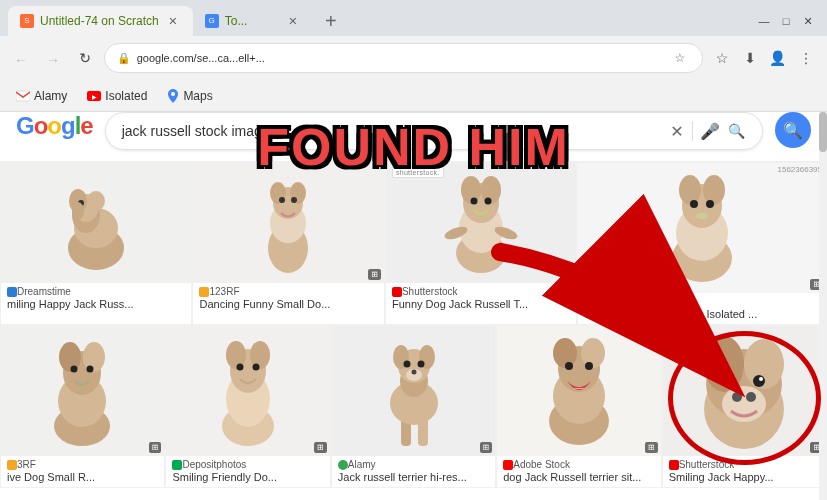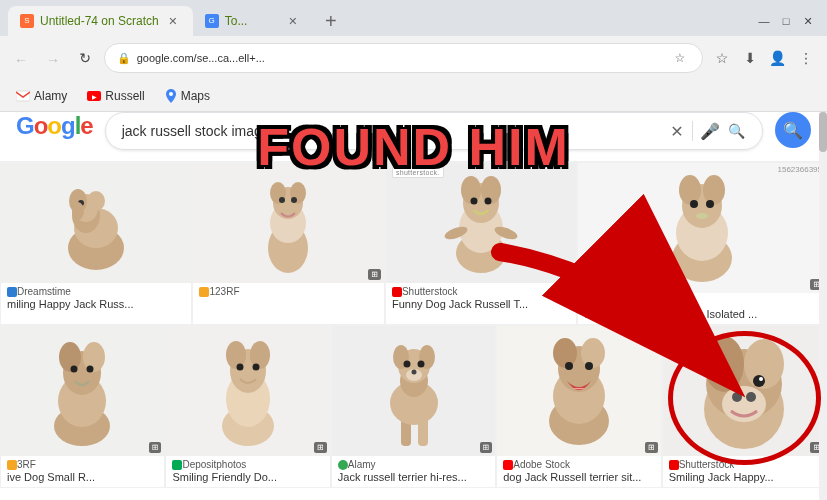--- a/index.html
+++ b/index.html
@@ -503,21 +503,21 @@
   <div class="bookmarks-bar">
     <div class="bookmark-item">
       <svg width="14" height="14" viewBox="0 0 14 14">
           <rect width="14" height="10" y="2" rx="1" fill="#fff" stroke="#ddd"></rect>
           <path d="M0 3 L7 8 L14 3" stroke="#ea4335" fill="none" stroke-width="1.5"></path>
         </svg>
       <span>Alamy</span>
     </div>
     <div class="bookmark-item">
       <span class="youtube-icon"></span>
-      <span>Russell</span>
+      <span>Isolated</span>
     </div>
     <div class="bookmark-item">
       <svg width="12" height="14" viewBox="0 0 12 14">
           <path d="M6 0C3.24 0 1 2.24 1 5c0 3.75 5 9 5 9s5-5.25 5-9c0-2.76-2.24-5-5-5z" fill="#4285f4"></path>
           <circle cx="6" cy="5" r="2" fill="white"></circle>
         </svg>
       <span>Maps</span>
     </div>
   </div>
 
@@ -577,20 +577,21 @@
             <circle cx="43" cy="32" r="3" fill="#333"></circle>
             <path d="M30 45 Q37 52 44 45" stroke="#c88" fill="none" stroke-width="2"></path>
           </svg>
           <span class="img-size-tag">⊞</span>
         </div>
         <div class="cell-info">
           <div class="cell-source-row">
             <span class="cell-source-dot" style="background:#f5a623;"></span>
             <span class="cell-source-name">123RF</span>
           </div>
+          <div class="cell-title">Dancing Funny Small Do...</div>
         </div>
       </div>
 
       <div class="grid-cell">
         <div class="cell-img dog3" style="background:#eee;">
           <span class="watermark-shutterstock">shutterstock.</span>
           <svg width="90" height="110" viewBox="0 0 90 110">
             <ellipse cx="45" cy="85" rx="25" ry="20" fill="#d4b896"></ellipse>
             <ellipse cx="45" cy="60" rx="22" ry="25" fill="#e8d5bf"></ellipse>
             <ellipse cx="45" cy="35" rx="18" ry="20" fill="#d4b896"></ellipse>

